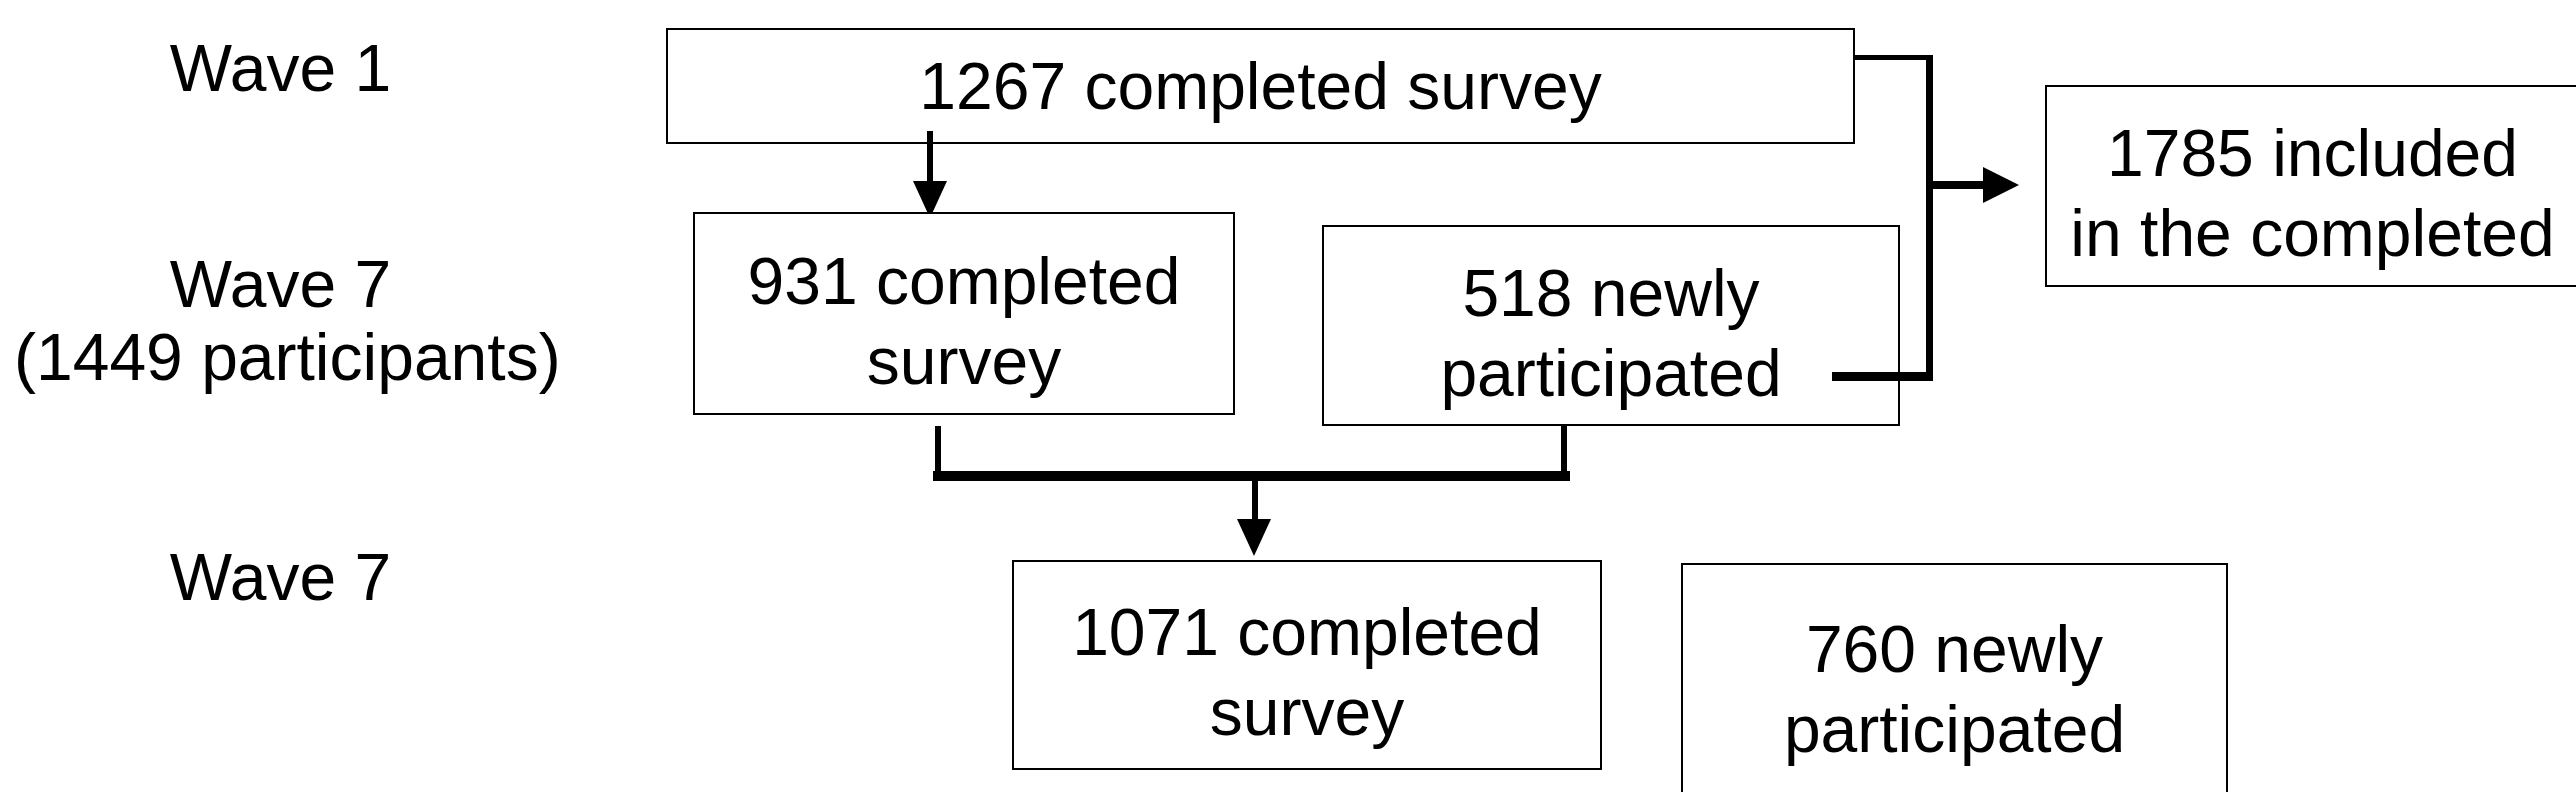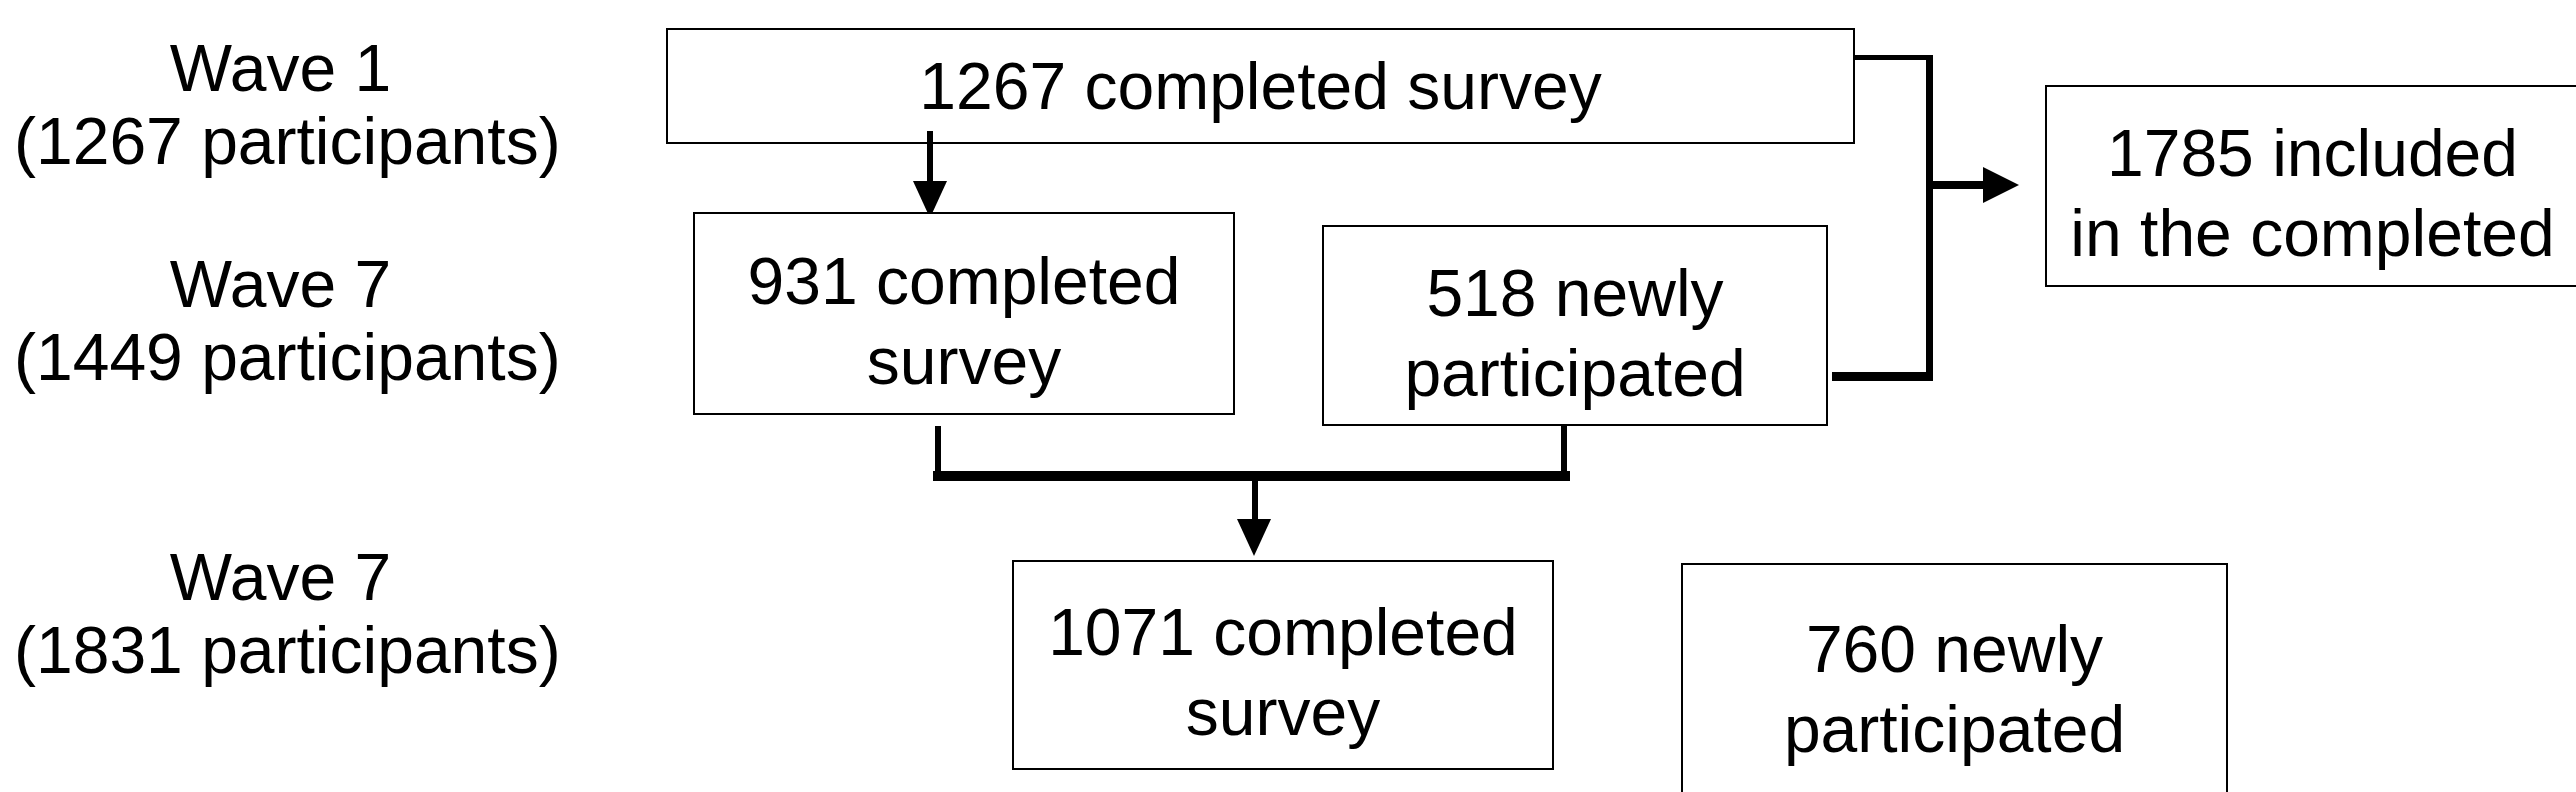--- a/index.html
+++ b/index.html
@@ -60,43 +60,41 @@
     border-left: 36px solid #000000;
   }
 </style>
 </head>
 <body>
 
 <div class="canvas">
 
   <div class="wave-label" style="top:32px;">
     <span>Wave 1</span>
-    <span>(1267 participants)</span>
   </div>
   <div class="wave-label" style="top:248px;">
     <span>Wave 7</span>
     <span>(1449 participants)</span>
   </div>
   <div class="wave-label" style="top:541px;">
     <span>Wave 7</span>
-    <span>(1831 participants)</span>
   </div>
 
   <div class="fbox" style="left:666px; top:16px; width:1189px; height:116px;margin-top:12px;">
     <span>1267 completed survey</span>
   </div>
 
   <div class="ln" style="left:927px; top:131px; width:6.2px; height:51px;"></div>
   <div class="ah-down" style="left:913px; top:181px;"></div>
 
   <div class="fbox two-line" style="left:666px; top:212px; width:542px; height:203px;">
     <span>931 completed</span>
     <span>survey</span>
   </div>
-  <div class="fbox two-line" style="left:1295px; top:225px; width:506px; height:201px;">
+  <div class="fbox two-line" style="left:1295px; top:225px; width:578px; height:201px;">
     <span>518 newly</span>
     <span>participated</span>
   </div>
 
   <div class="ln" style="left:1853px; top:55px;  width:77px; height:4.8px;"></div>
   <div class="ln" style="left:1926px; top:55px;  width:7px;  height:326px;"></div>
   <div class="ln" style="left:1832px; top:372px; width:101px; height:9px;"></div>
   <div class="ln" style="left:1933px; top:181px; width:50px;  height:8.3px;"></div>
   <div class="ah-right" style="left:1983px; top:167px;"></div>
 
@@ -104,21 +102,21 @@
     <span>1785 included</span>
     <span>in the completed</span>
   </div>
 
   <div class="ln" style="left:935px; top:426px; width:5.5px; height:55px;"></div>
   <div class="ln" style="left:1561px; top:426px; width:5.5px; height:55px;"></div>
   <div class="ln" style="left:933px; top:471px; width:637px; height:9.7px;"></div>
   <div class="ln" style="left:1252px; top:481px; width:6.2px; height:39px;"></div>
   <div class="ah-down" style="left:1237px; top:519px;"></div>
 
-  <div class="fbox two-line" style="left:985px; top:560px; width:542px; height:210px;">
+  <div class="fbox two-line" style="left:985px; top:560px; width:590px; height:210px;">
     <span>1071 completed</span>
     <span>survey</span>
   </div>
   <div class="fbox two-line" style="left:1654px; top:563px; width:547px; height:238px;">
     <span>760 newly</span>
     <span>participated</span>
   </div>
 
 </div>
 

